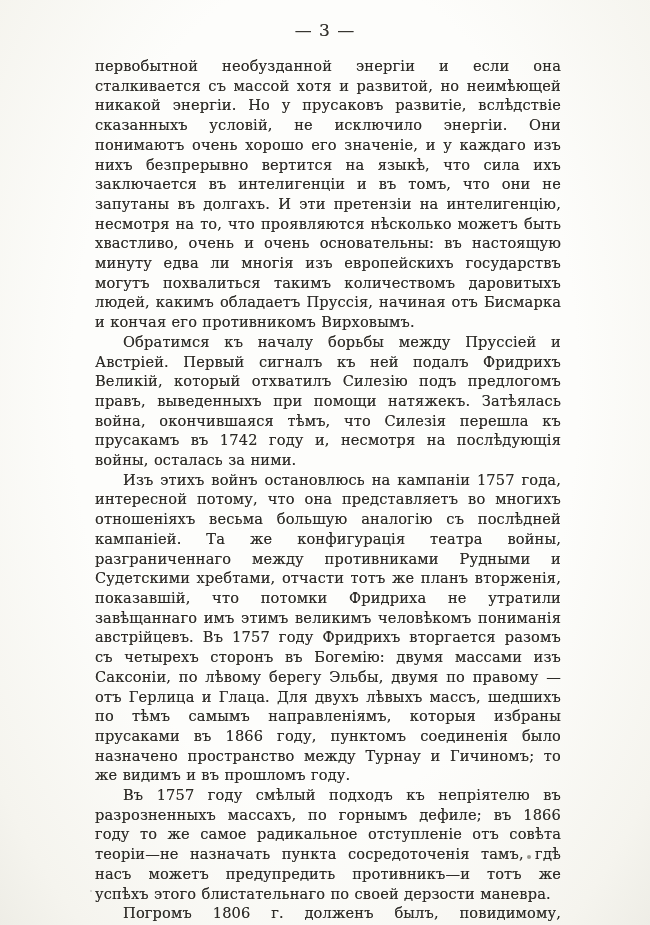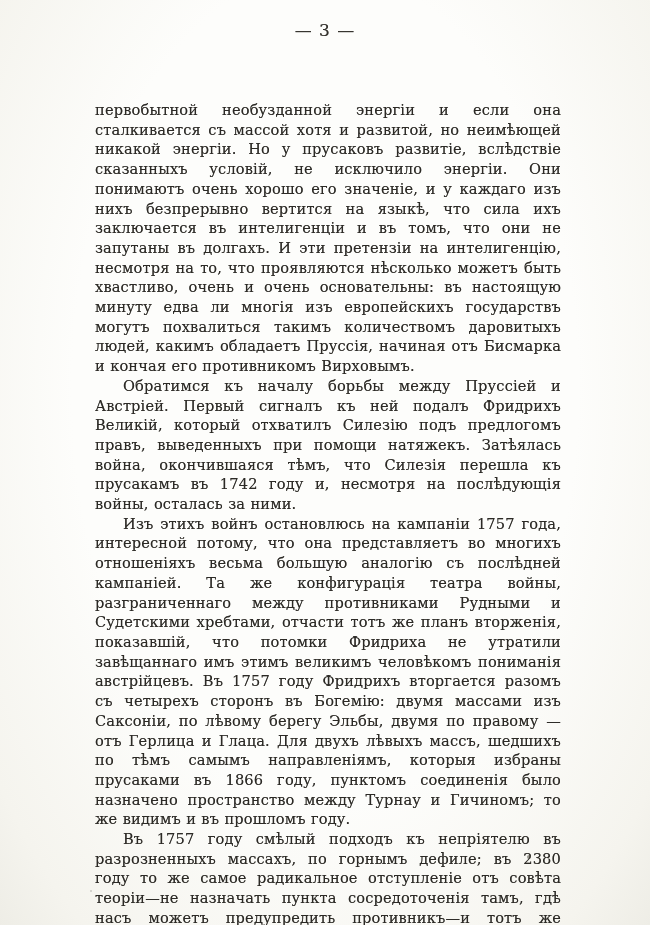--- a/index.html
+++ b/index.html
@@ -43,21 +43,20 @@
     letter-spacing: 0.15px;
     word-spacing: 0.5px;
     text-shadow: 0 0 0.5px rgba(45,43,38,0.55);
   }
   .para {
     margin: 0;
     text-indent: 28px;
   }
   .para.continuation {
     text-indent: 0;
-    margin-top: 44px;
   }
   .para.stretch-last {
     text-align-last: justify;
   }
   .speck {
     position: absolute;
     border-radius: 50%;
     background: #4a4840;
   }
   .speck-1 { left: 527px; top: 855px; width: 4px; height: 4px; opacity: 0.55; }
@@ -67,20 +66,20 @@
 <body>
 
 <div class="page">
 
   <div class="page-number">— 3 —</div>
 
   <div class="text-block">
     <p class="para continuation">первобытной необузданной энергіи и если она сталкивается съ массой хотя и развитой, но неимѣющей никакой энергіи. Но у прусаковъ развитіе, вслѣдствіе сказанныхъ условій, не исключило энергіи. Они понимаютъ очень хорошо его значеніе, и у каждаго изъ нихъ безпрерывно вертится на языкѣ, что сила ихъ заключается въ интелигенціи и въ томъ, что они не запутаны въ долгахъ. И эти претензіи на интелигенцію, несмотря на то, что проявляются нѣсколько можетъ быть хвастливо, очень и очень основательны: въ настоящую минуту едва ли многія изъ европейскихъ государствъ могутъ похвалиться такимъ количествомъ даровитыхъ людей, какимъ обладаетъ Пруссія, начиная отъ Бисмарка и кончая его противникомъ Вирховымъ.</p>
     <p class="para">Обратимся къ началу борьбы между Пруссіей и Австріей. Первый сигналъ къ ней подалъ Фридрихъ Великій, который отхватилъ Силезію подъ предлогомъ правъ, выведенныхъ при помощи натяжекъ. Затѣялась война, окончившаяся тѣмъ, что Силезія перешла къ прусакамъ въ 1742 году и, несмотря на послѣдующія войны, осталась за ними.</p>
     <p class="para">Изъ этихъ войнъ остановлюсь на кампаніи 1757 года, интересной потому, что она представляетъ во многихъ отношеніяхъ весьма большую аналогію съ послѣдней кампаніей. Та же конфигурація театра войны, разграниченнаго между противниками Рудными и Судетскими хребтами, отчасти тотъ же планъ вторженія, показавшій, что потомки Фридриха не утратили завѣщаннаго имъ этимъ великимъ человѣкомъ пониманія австрійцевъ. Въ 1757 году Фридрихъ вторгается разомъ съ четырехъ сторонъ въ Богемію: двумя массами изъ Саксоніи, по лѣвому берегу Эльбы, двумя по правому — отъ Герлица и Глаца. Для двухъ лѣвыхъ массъ, шедшихъ по тѣмъ самымъ направленіямъ, которыя избраны прусаками въ 1866 году, пунктомъ соединенія было назначено пространство между Турнау и Гичиномъ; то же видимъ и въ прошломъ году.</p>
-    <p class="para">Въ 1757 году смѣлый подходъ къ непріятелю въ разрозненныхъ массахъ, по горнымъ дефиле; въ 2380 году то же самое радикальное отступленіе отъ совѣта теоріи—не назначать пункта сосредоточенія тамъ, гдѣ насъ можетъ предупредить противникъ—и тотъ же успѣхъ этого блистательнаго по своей дерзости маневра.</p>
+    <p class="para">Въ 1757 году смѣлый подходъ къ непріятелю въ разрозненныхъ массахъ, по горнымъ дефиле; въ 1866 году то же самое радикальное отступленіе отъ совѣта теоріи—не назначать пункта сосредоточенія тамъ, гдѣ насъ можетъ предупредить противникъ—и тотъ же успѣхъ этого блистательнаго по своей дерзости маневра.</p>
     <p class="para stretch-last">Погромъ 1806 г. долженъ былъ, повидимому, окончатель-</p>
   </div>
 
   <div class="speck speck-1"></div>
   <div class="speck speck-2"></div>
 
 </div>
 
 </body></html>

